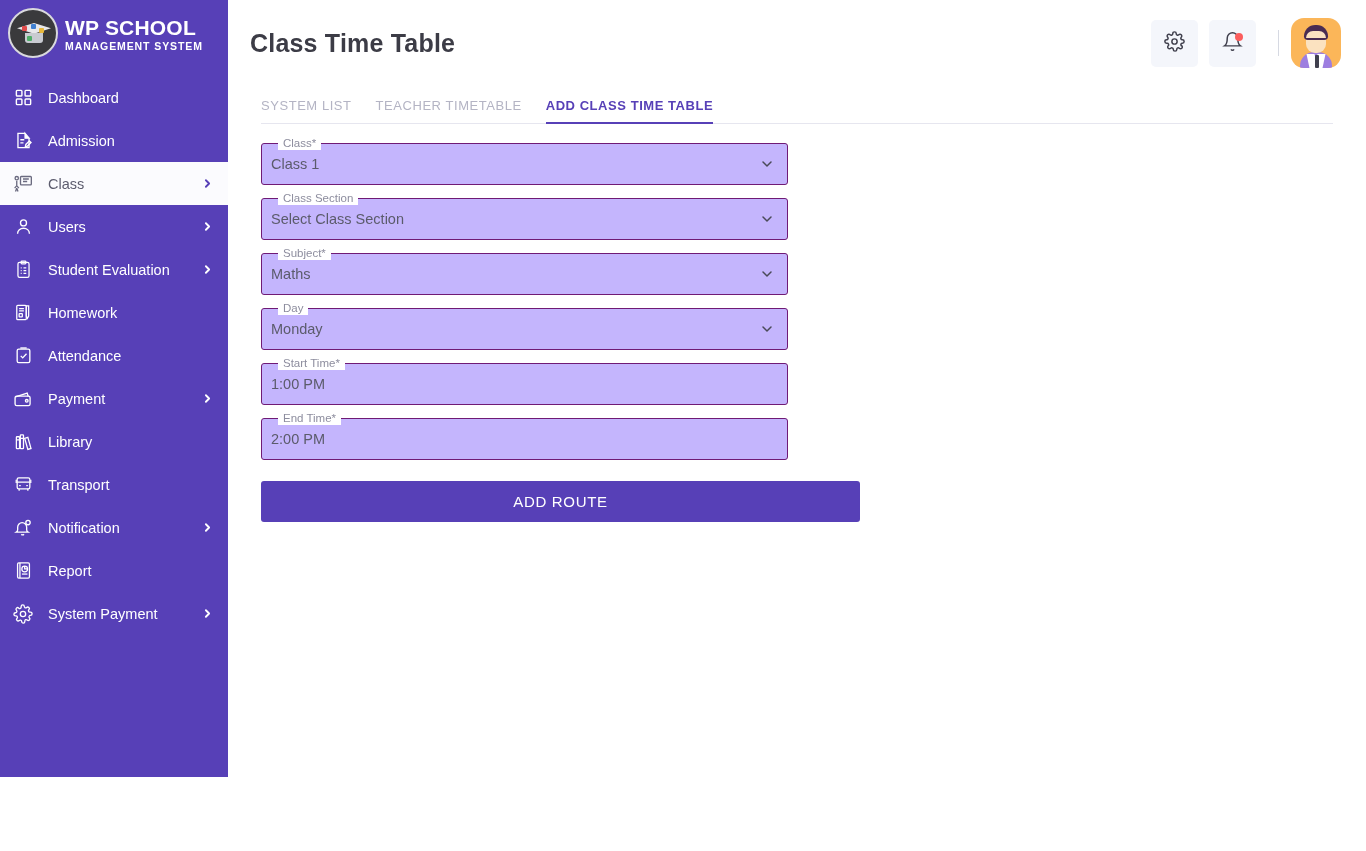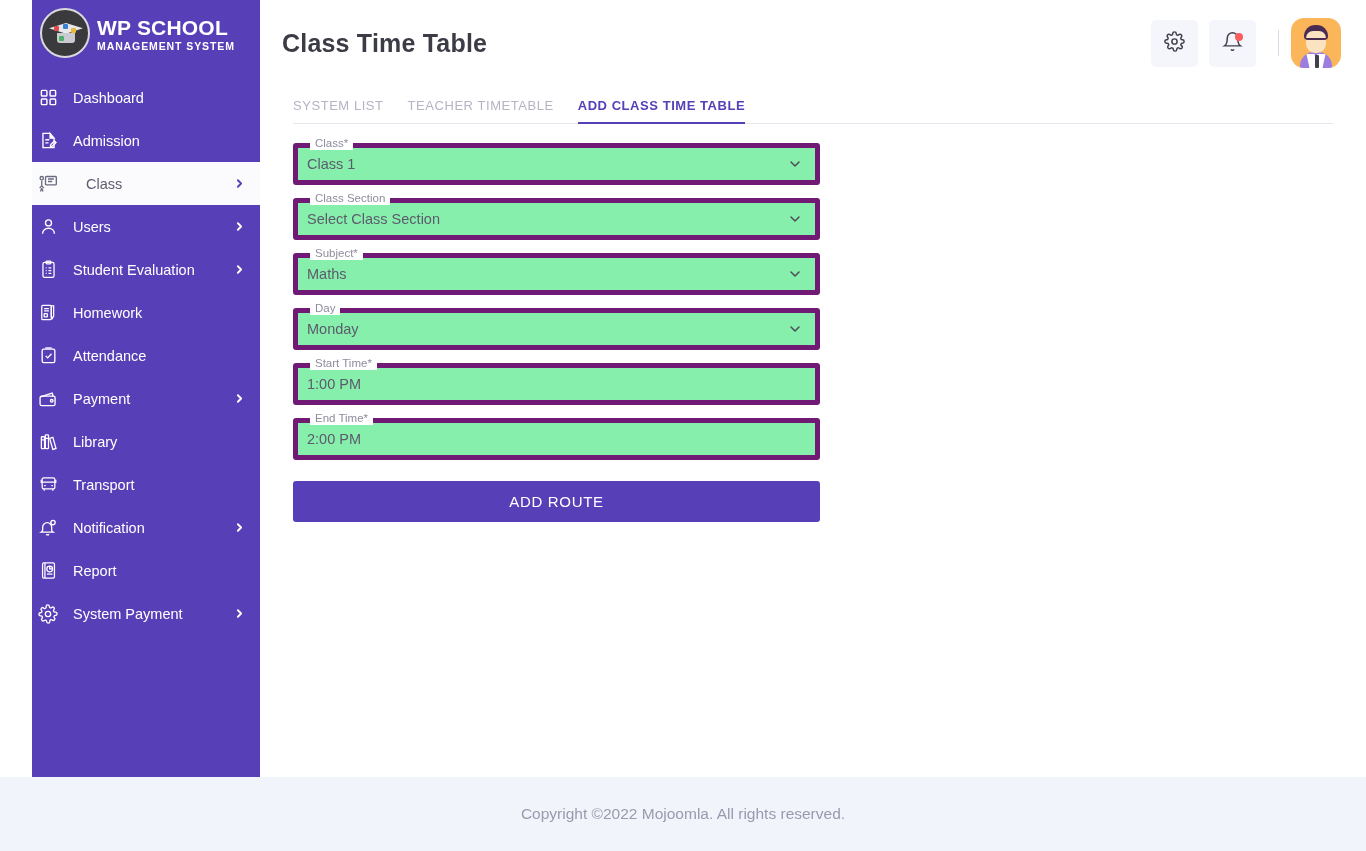--- a/index.html
+++ b/index.html
@@ -11,21 +11,20 @@
   }
   .app { position: relative; width: 1366px; height: 851px; display: flex; }
 
   
   .sidebar {
     width: 228px; height: 777px;
     background: #5740b7;
     flex: 0 0 228px;
     position: relative;
     overflow: hidden;
-    margin-left: 32px;
   }
   .brand {
     display: flex; align-items: center;
     height: 66px; padding-left: 8px; gap: 7px;
   }
   .brand-logo {
     width: 50px; height: 50px; border-radius: 50%;
     background: #3a3a3c;
     border: 2px solid #d9d9dd;
     position: relative; overflow: hidden;
@@ -50,34 +49,34 @@
     display: block;
   }
   .brand-sub {
     color: #ffffff; font-size: 10.5px; font-weight: bold; letter-spacing: .9px;
     display: block; margin-top: 3px;
   }
 
   .nav { margin-top: 10px; }
   .nav-item {
     display: flex; align-items: center;
-    height: 43px; padding-left: 4px; padding-right: 14px;
+    height: 43px; padding-left: 11px; padding-right: 14px;
     color: #ffffff; font-size: 14.5px;
     cursor: pointer; position: relative;
   }
   .nav-item .ico {
     width: 24px; height: 24px; flex: 0 0 24px;
     display: flex; align-items: center; justify-content: center;
     margin-right: 13px;
   }
   .nav-item .ico svg { display: block; }
   .nav-label { white-space: nowrap; }
   .nav-item .chev { margin-left: auto; display: flex; align-items: center; }
   .nav-item.active {
-    background: #fbfbfe; color: #5c5c6e; gap: 13px;
+    background: #fbfbfe; color: #5c5c6e;
   }
   .nav-item.active .chev svg { stroke: #5740b7; }
 
   
   .main {
     flex: 1 1 auto; height: 777px; background: #ffffff;
     position: relative;
   }
   .topbar {
     height: 86px; display: flex; align-items: center;
@@ -136,39 +135,39 @@
 
   
   .form {
     padding: 19px 33px 0 33px;
     display: flex; flex-wrap: wrap; gap: 0 23px;
   }
   .field {
     width: 527px; position: relative; margin-bottom: 13px;
   }
   .field-box {
-    height: 42px; background: #86efac;
-    border: 5px solid #701a75; border-radius: 3px;
+    height: 42px; background: #c4b5fd;
+    border: 1px solid #701a75; border-radius: 3px;
     display: flex; align-items: center;
     padding: 0 12px 0 9px;
   }
   .field-legend {
     position: absolute; top: -7px; left: 17px;
     background: #ffffff; padding: 0 5px;
     font-size: 11.5px; color: #8d8d9e; line-height: 14px;
   }
   .field-value {
     font-size: 14.5px; color: #5b5b6b; flex: 1 1 auto;
     white-space: nowrap; overflow: hidden;
   }
   .field-chev { flex: 0 0 auto; display: flex; align-items: center; }
 
   .submit-row { width: 527px; padding: 8px 0 0 0; }
   .btn-primary {
-    width: 527px; height: 41px;
+    width: 599px; height: 41px;
     background: #5740b7; color: #ffffff;
     border: none; border-radius: 3px;
     font-size: 15px; letter-spacing: .7px;
     font-family: "Liberation Sans", sans-serif;
     cursor: pointer;
   }
 
   
   .footer {
     position: absolute; left: 0; top: 777px;
@@ -487,17 +486,14 @@
       </div>
 
       <div class="submit-row">
         <button class="btn-primary">ADD ROUTE</button>
       </div>
 
     </div>
 
   </section>
 
-  <footer class="footer">
-    <span class="footer-text">Copyright ©2022 Mojoomla. All rights reserved.</span>
-  </footer>
 
 </div>
 
 </body></html>

